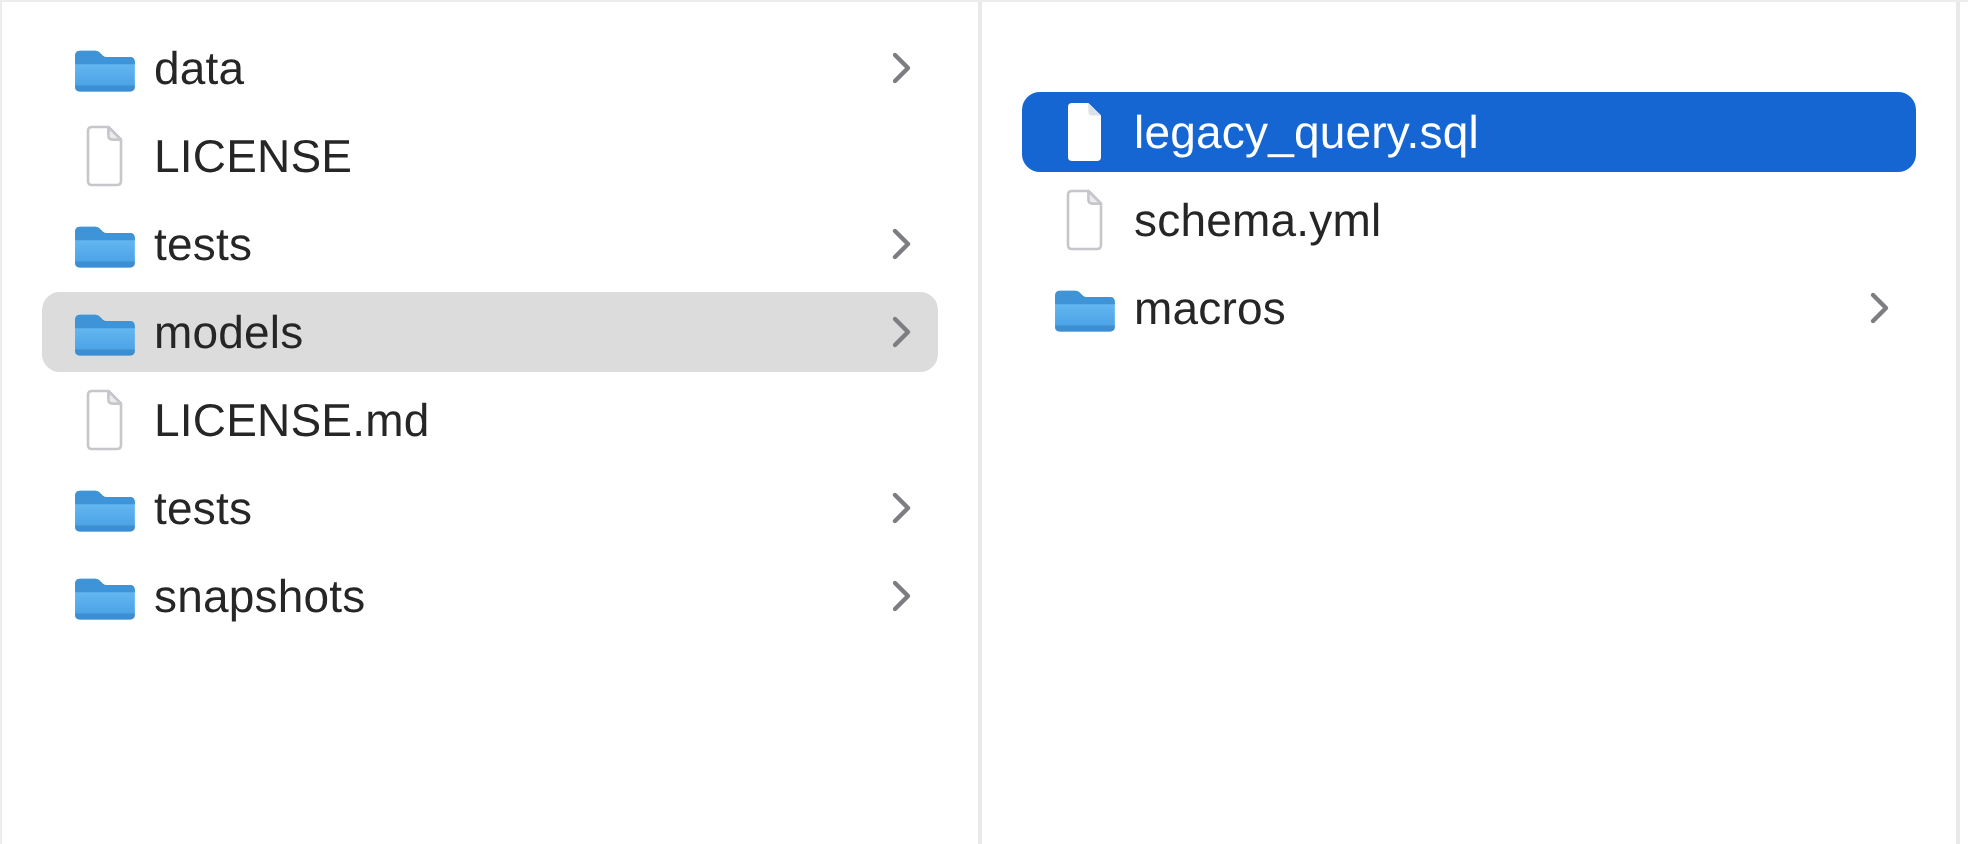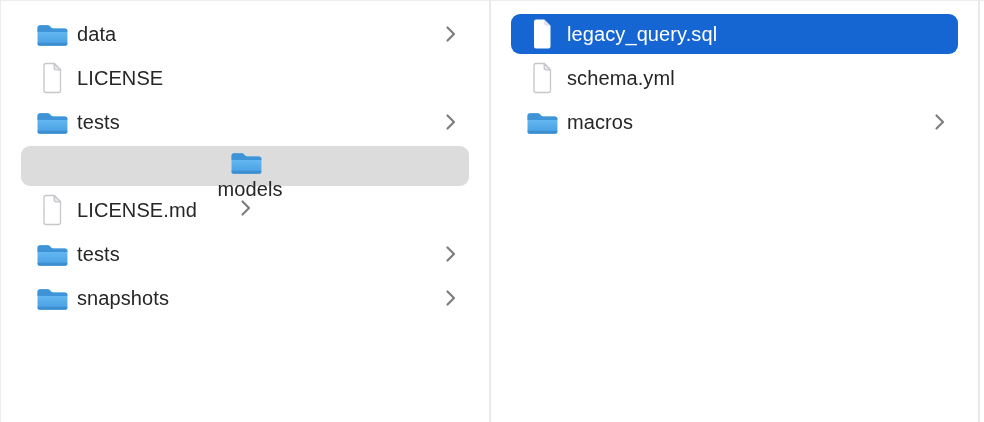--- a/index.html
+++ b/index.html
@@ -15,26 +15,26 @@
   .col{box-sizing:border-box;padding-top:13px;flex:0 0 auto;}
   .col-parent{width:490px;border-right:2px solid var(--divider,#e9e9e9);}
   .col-contents{width:489px;border-right:2px solid var(--divider,#e9e9e9);}
   .row{
     display:flex;align-items:center;
     height:40px;margin:0 20px 4px 20px;
     padding:0 13px 0 14px;
     border-radius:9px;
     cursor:default;
   }
-  .row.sel-gray{background:var(--selection-inactive,#dcdcdc);flex-direction:column;}
-  .row.sel-blue{background:var(--selection-active,#1565d2);}
+  .row.sel-gray{background:var(--selection-inactive,#dcdcdc);}
+  .row.sel-blue{background:var(--selection-active,#1565d2);margin-top:32px;}
   .icon-box{flex:0 0 33px;width:33px;display:flex;justify-content:center;align-items:center;}
   .label{
     margin-left:9px;
-    font-size:20px;line-height:1;
+    font-size:23px;line-height:1;
     color:var(--text,#262626);
     white-space:nowrap;
     letter-spacing:0.1px;
   }
   .sel-blue .label{color:var(--selected-text,#fff);}
   .spacer{flex:1;}
   .chev{flex:0 0 11px;display:flex;align-items:center;}
 </style>
 </head>
 <body>

